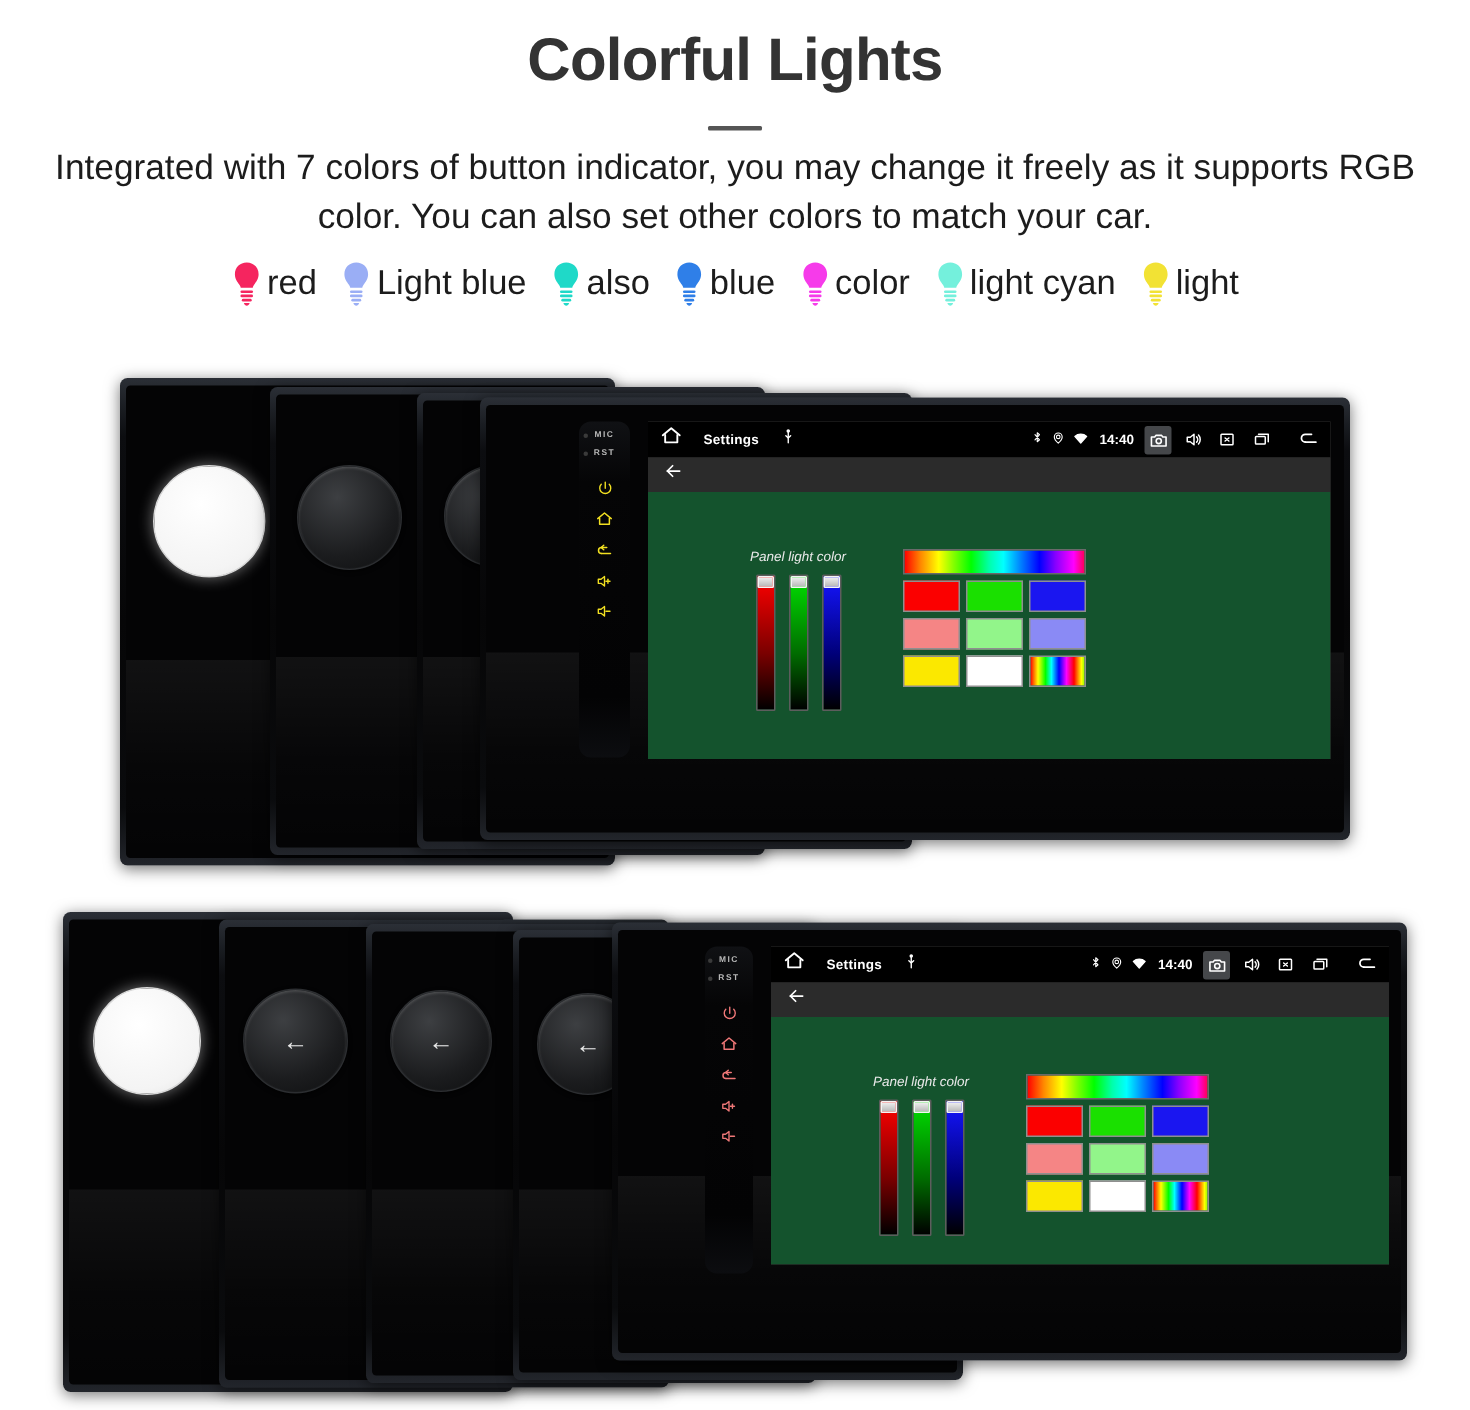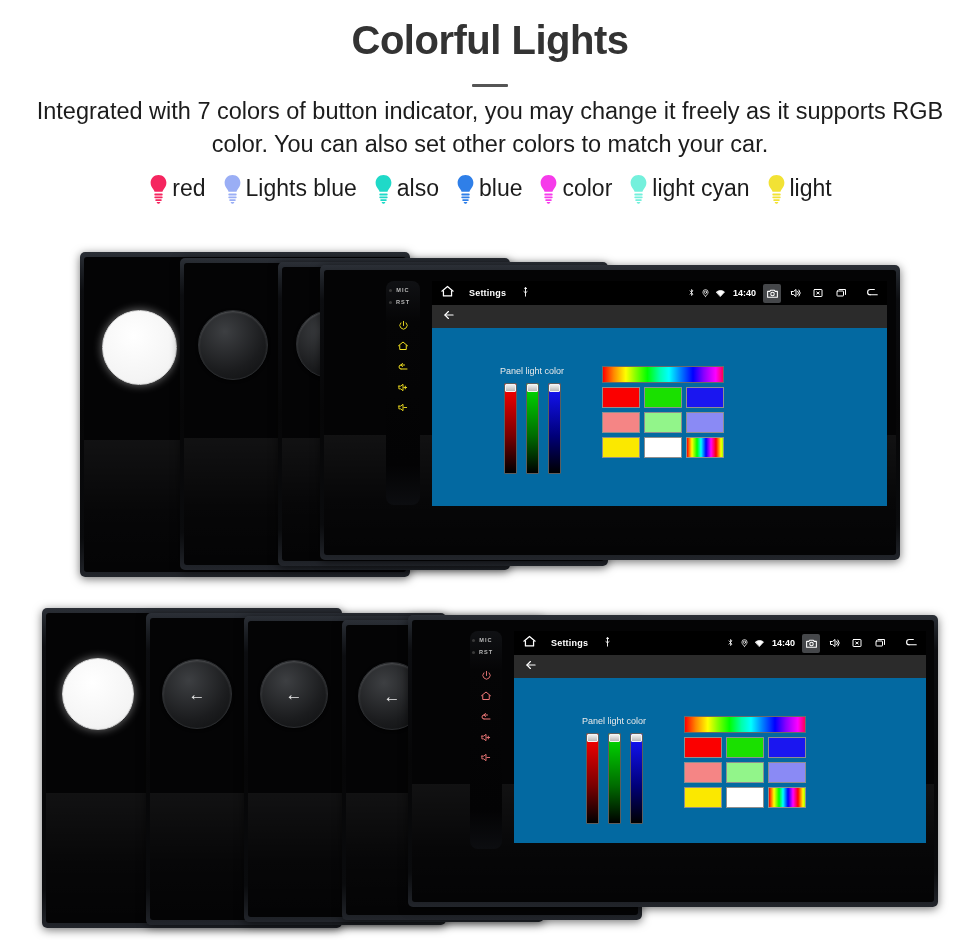--- a/index.html
+++ b/index.html
@@ -166,21 +166,21 @@
   .sb-left { display: flex; align-items: center; gap: 14px; }
   .sb-title { font-size: 9px; font-weight: bold; color: #fff; letter-spacing: .2px; }
   .sb-spacer { flex: 1; }
   .sb-right { display: flex; align-items: center; gap: 5px; }
   .sb-clock { font-size: 9px; color: #fff; font-weight: bold; margin-left: 2px; margin-right: 2px; }
   .sb-btn { display: flex; align-items: center; justify-content: center; width: 18px; height: 19px; border-radius: 2px; }
   .sb-btn.hl { background: #45474a; }
 
   .subbar { height: 23px; background: #2b2b2b; display: flex; align-items: center; padding-left: 10px; }
 
-  .content { position: absolute; left:0; right:0; bottom:0; top:47px; background:#0369a1; }
+  .content { position: absolute; left:0; right:0; bottom:0; top:47px; background:#14532d;font-style:italic; }
 
   
   .picker { position: absolute; display: flex; align-items: flex-start; }
 
   .picker-left { display: flex; flex-direction: column; align-items: center; }
   .picker-label { color: #e9e9e9; font-size: 9px; margin-bottom: 7px; white-space: nowrap; }
   .sliders { display: flex; gap: 9px; }
   .slider {
     width: 13px; height: 91px;
     border: 1px solid #5d5d5d;
@@ -254,21 +254,21 @@
     <div class="legend-item">
       <span>
         <svg class="bulb" viewBox="0 0 21 30">
           <path d="M10.5 1C5.9 1 2.6 4.4 2.6 8.8c0 3.1 1.7 5.2 3 7 .5.7.8 1.3.9 2h8c.1-.7.4-1.3.9-2 1.3-1.8 3-3.9 3-7C18.4 4.4 15.1 1 10.5 1z" fill="#9aaef5"></path>
           <rect x="6.3" y="19.6" width="8.4" height="1.8" rx="0.9" fill="#9aaef5"></rect>
           <rect x="6.3" y="22.4" width="8.4" height="1.8" rx="0.9" fill="#9aaef5"></rect>
           <rect x="7.2" y="25.2" width="6.6" height="1.8" rx="0.9" fill="#9aaef5"></rect>
           <path d="M8.6 28h3.8c-.3 1.2-1.1 1.8-1.9 1.8S8.9 29.2 8.6 28z" fill="#9aaef5"></path>
         </svg>
       </span>
-      <span class="legend-label">Lights blue</span>
+      <span class="legend-label">Light blue</span>
     </div>
     <div class="legend-item">
       <span>
         <svg class="bulb" viewBox="0 0 21 30">
           <path d="M10.5 1C5.9 1 2.6 4.4 2.6 8.8c0 3.1 1.7 5.2 3 7 .5.7.8 1.3.9 2h8c.1-.7.4-1.3.9-2 1.3-1.8 3-3.9 3-7C18.4 4.4 15.1 1 10.5 1z" fill="#1fd9c8"></path>
           <rect x="6.3" y="19.6" width="8.4" height="1.8" rx="0.9" fill="#1fd9c8"></rect>
           <rect x="6.3" y="22.4" width="8.4" height="1.8" rx="0.9" fill="#1fd9c8"></rect>
           <rect x="7.2" y="25.2" width="6.6" height="1.8" rx="0.9" fill="#1fd9c8"></rect>
           <path d="M8.6 28h3.8c-.3 1.2-1.1 1.8-1.9 1.8S8.9 29.2 8.6 28z" fill="#1fd9c8"></path>
         </svg>

